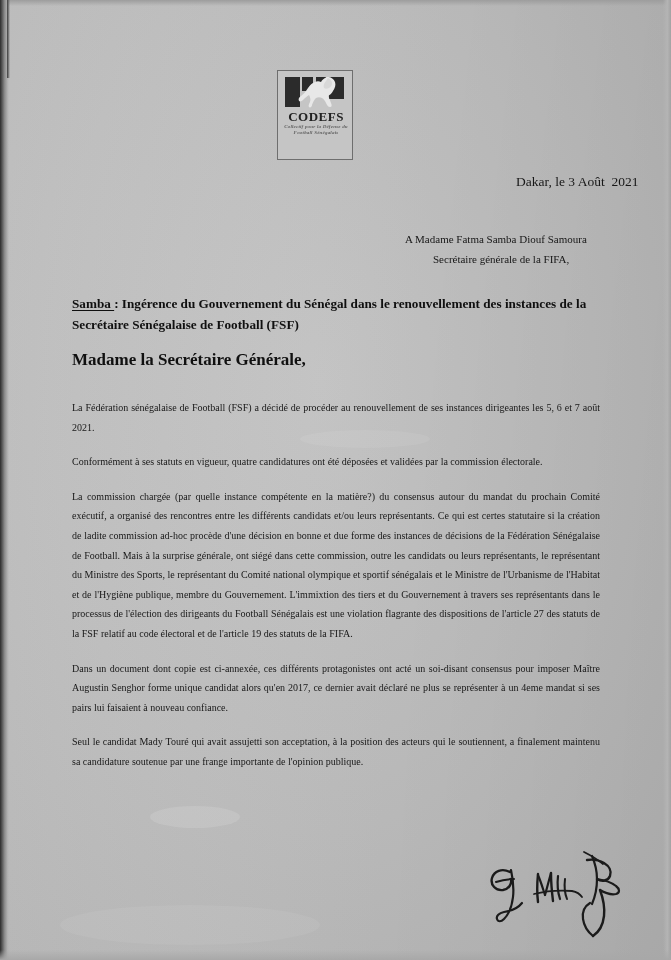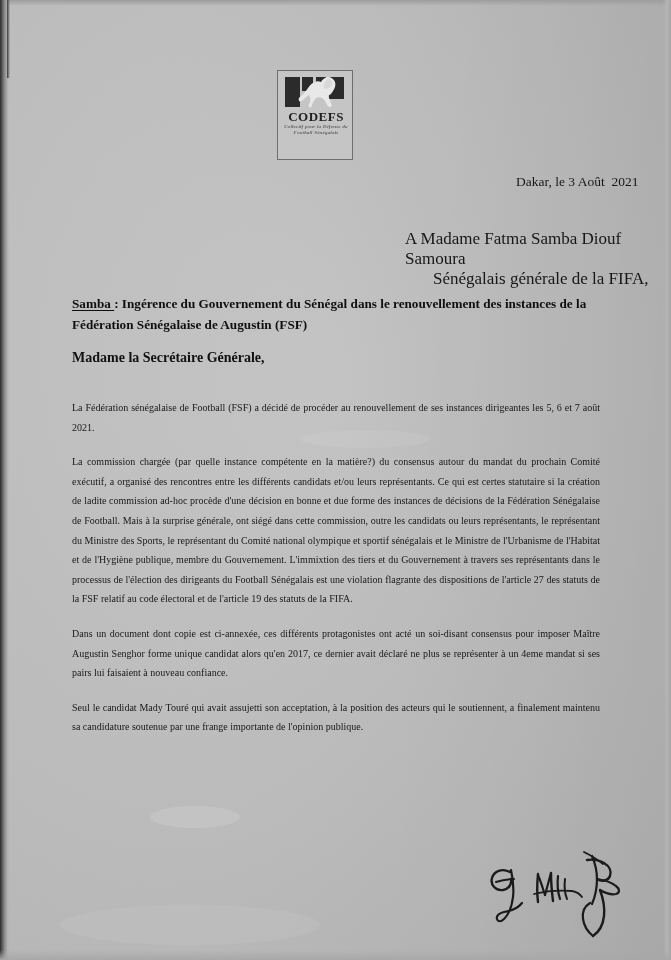--- a/index.html
+++ b/index.html
@@ -127,21 +127,21 @@
     font-size: 13.5px;
     color: #171717;
     white-space: pre;
     margin-left: 38px;
   }
 
   .addressee {
     position: absolute;
     left: 405px;
     top: 229px;
-    font-size: 17px;
+    font-size: 11px;
     color: #171717;
     line-height: 20px;
   }
   .addressee .line2 {
     display: block;
     padding-left: 28px;
   }
 
   .objet {
     position: absolute;
@@ -156,21 +156,21 @@
   }
   .objet u {
     text-decoration: underline;
     text-underline-offset: 2px;
   }
 
   .salutation {
     position: absolute;
     left: 72px;
     top: 350px;
-    font-size: 14px;
+    font-size: 17px;
     font-weight: bold;
     color: #101010;
   }
 
   .body-text {
     position: absolute;
     left: 72px;
     top: 398px;
     width: 528px;
     font-size: 10px;
@@ -239,31 +239,32 @@
       </div>
       <div class="logo-word">CODEFS</div>
       <div class="logo-sub">Collectif pour la Défense du Football Sénégalais</div>
     </div>
   </div>
 
   <div class="date-line">Dakar, le 3 Août  2021</div>
 
   <div class="addressee">
     <span class="line1">A Madame Fatma Samba Diouf Samoura</span>
-    <span class="line2">Sénégalais générale de la FIFA,</span>
+    <span class="line2">Secrétaire générale de la FIFA,</span>
   </div>
 
   <div class="objet">
-    <u>Samba </u><span>: </span><span>Ingérence du Gouvernement du Sénégal dans le renouvellement des instances de la Fédération Sénégalaise de Augustin (FSF)</span>
+    <u>Samba </u><span>: </span><span>Ingérence du Gouvernement du Sénégal dans le renouvellement des instances de la Secrétaire Sénégalaise de Football (FSF)</span>
   </div>
 
   <div class="salutation">Madame la Secrétaire Générale,</div>
 
   <div class="body-text">
     <p>La Fédération sénégalaise de Football (FSF) a décidé de procéder au renouvellement de ses instances dirigeantes les 5, 6 et 7 août 2021.</p>
+    <p>Conformément à ses statuts en vigueur, quatre candidatures ont été déposées et validées par la commission électorale.</p>
     <p>La commission chargée (par quelle instance compétente en la matière?) du consensus autour du mandat du prochain Comité exécutif, a organisé des rencontres entre les différents candidats et/ou leurs représentants. Ce qui est certes statutaire si la création de ladite commission ad-hoc procède d'une décision en bonne et due forme des instances de décisions de la Fédération Sénégalaise de Football. Mais à la surprise générale, ont siégé dans cette commission, outre les candidats ou leurs représentants, le représentant du Ministre des Sports, le représentant du Comité national olympique et sportif sénégalais et le Ministre de l'Urbanisme de l'Habitat et de l'Hygiène publique, membre du Gouvernement. L'immixtion des tiers et du Gouvernement à travers ses représentants dans le processus de l'élection des dirigeants du Football Sénégalais est une violation flagrante des dispositions de l'article 27 des statuts de la FSF relatif au code électoral et de l'article 19 des statuts de la FIFA.</p>
     <p>Dans un document dont copie est ci-annexée, ces différents protagonistes ont acté un soi-disant consensus pour imposer Maître Augustin Senghor forme unique candidat alors qu'en 2017, ce dernier avait déclaré ne plus se représenter à un 4eme mandat si ses pairs lui faisaient à nouveau confiance.</p>
     <p>Seul le candidat Mady Touré qui avait assujetti son acceptation, à la position des acteurs qui le soutiennent, a finalement maintenu sa candidature soutenue par une frange importante de l'opinion publique.</p>
   </div>
 
   <div class="signature">
     <svg viewBox="0 0 170 95" xmlns="http://www.w3.org/2000/svg" aria-hidden="true">
       <g fill="none" stroke="#1b1b1b" stroke-linecap="round" stroke-linejoin="round">
 
         <path d="M44 26 C36 22 28 25 26 32 C24 39 30 45 37 44 C43 43 46 38 45 33" stroke-width="2.4"></path>

